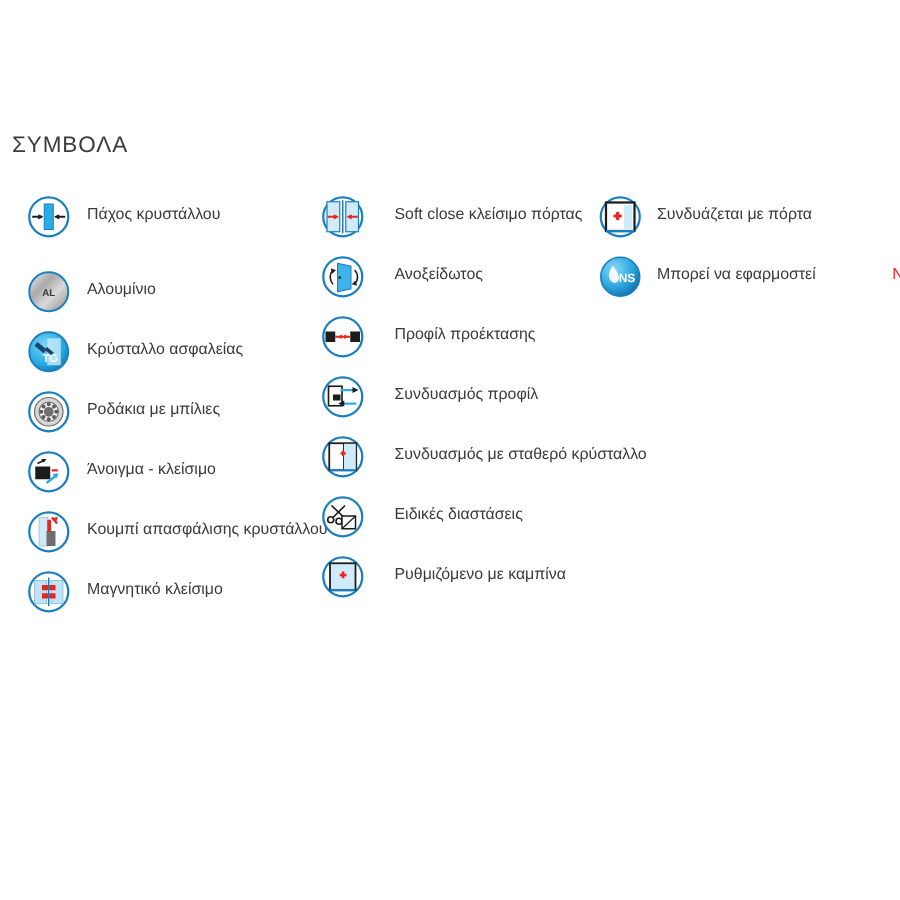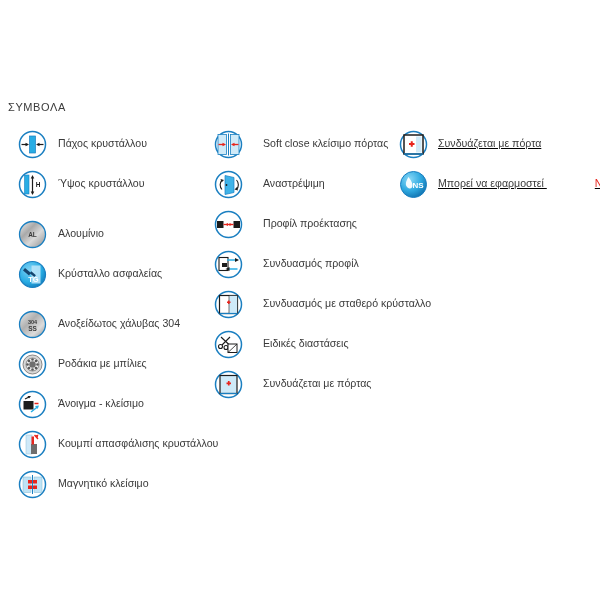--- a/index.html
+++ b/index.html
@@ -4,30 +4,30 @@
 <style>
   html,body{margin:0;padding:0;}
   body{
     width:600px;height:600px;background:#ffffff;
     font-family:"DejaVu Sans","Liberation Sans",sans-serif;
     overflow:hidden;position:relative;
   }
   #sheet{position:absolute;left:0;top:0;width:600px;height:600px;}
 
   .page-title{
-    position:absolute;left:8px;top:101px;
-    font-size:11px;letter-spacing:0.6px;color:#3b3b3b;
+    position:absolute;left:8px;top:88px;
+    font-size:15px;letter-spacing:0.6px;color:#3b3b3b;
     font-family:"Liberation Sans",sans-serif;
     white-space:nowrap;
   }
 
   .col{position:absolute;}
   #col-1{left:18px;top:124px;width:200px;}
   #col-2{left:214px;top:124px;width:186px;}
-  #col-3{left:399px;top:124px;width:200px;text-decoration:underline;}
+  #col-3{left:399px;top:124px;width:200px;}
 
   .legend-row{
     position:relative;height:40px;
     display:flex;align-items:center;
   }
   .legend-row.gap-top{margin-top:10px;}
 
   .sym{
     position:relative;width:29px;height:29px;flex:0 0 29px;
     border-radius:50%;
@@ -60,33 +60,20 @@
           <rect x="23" y="12" width="12" height="34" fill="#29ade4" stroke="#1a7fc1" stroke-width="1.4"></rect>
           <line x1="7" y1="29" x2="20" y2="29" stroke="#1c1c1c" stroke-width="2.4"></line>
           <polygon points="22,29 15,25.5 15,32.5" fill="#1c1c1c"></polygon>
           <line x1="51" y1="29" x2="38" y2="29" stroke="#1c1c1c" stroke-width="2.4"></line>
           <polygon points="36,29 43,25.5 43,32.5" fill="#1c1c1c"></polygon>
         </svg>
       </span>
       <span class="legend-label">Πάχος κρυστάλλου</span>
     </div>
 
-    <div class="legend-row">
-      <span class="sym">
-        <svg viewBox="0 0 58 58">
-          <circle cx="29" cy="29" r="26" fill="#fff" stroke="#1a7fc1" stroke-width="3"></circle>
-          <rect x="13" y="10" width="9" height="38" fill="#29ade4" stroke="#1a7fc1" stroke-width="1.2"></rect>
-          <line x1="29" y1="47" x2="29" y2="14" stroke="#1c1c1c" stroke-width="2.4"></line>
-          <polygon points="29,10 25.5,17 32.5,17" fill="#1c1c1c"></polygon>
-          <polygon points="29,50 25.5,43 32.5,43" fill="#1c1c1c"></polygon>
-          <text x="40" y="33" font-family="Liberation Sans, sans-serif" font-size="13" font-weight="bold" fill="#1c1c1c" text-anchor="middle">H</text>
-        </svg>
-      </span>
-      <span class="legend-label">Ύψος κρυστάλλου</span>
-    </div>
 
     <div class="legend-row gap-top">
       <span class="sym">
         <svg viewBox="0 0 58 58">
           <defs>
               <linearGradient id="gAL" x1="0" y1="0" x2="1" y2="1">
             <stop offset="0%" stop-color="#f2f2f2"></stop>
                 <stop offset="35%" stop-color="#a9a9a9"></stop>
             <stop offset="60%" stop-color="#d9d9d9"></stop>
                 <stop offset="100%" stop-color="#8c8c8c"></stop>
@@ -112,38 +99,20 @@
           <circle cx="29" cy="29" r="26" fill="url(#gTG)" stroke="#1a7fc1" stroke-width="2.4"></circle>
           <rect x="27" y="11" width="18" height="36" fill="#bfe7fa" opacity="0.85"></rect>
           <path d="M14 16 L26 26 L22 31 L10 21 Z" fill="#16466f"></path>
           <rect x="24" y="26" width="12" height="5" transform="rotate(40 30 28)" fill="#16466f"></rect>
           <text x="31" y="43" font-family="Liberation Sans, sans-serif" font-size="15" font-weight="bold" fill="#ffffff" text-anchor="middle">TG</text>
         </svg>
       </span>
       <span class="legend-label">Κρύσταλλο ασφαλείας</span>
     </div>
 
-    <div class="legend-row gap-top">
-      <span class="sym">
-        <svg viewBox="0 0 58 58">
-          <defs>
-              <linearGradient id="gSS" x1="0" y1="0" x2="1" y2="1">
-            <stop offset="0%" stop-color="#efefef"></stop>
-                <stop offset="40%" stop-color="#b0b0b0"></stop>
-            <stop offset="70%" stop-color="#dcdcdc"></stop>
-                <stop offset="100%" stop-color="#8f8f8f"></stop>
-          </linearGradient>
-            </defs>
-          <circle cx="29" cy="29" r="26" fill="url(#gSS)" stroke="#1a7fc1" stroke-width="2.6"></circle>
-          <text x="29" y="27" font-family="Liberation Sans, sans-serif" font-size="11" font-weight="bold" fill="#3a3a3a" text-anchor="middle">304</text>
-          <text x="29" y="42" font-family="Liberation Sans, sans-serif" font-size="13" font-weight="bold" fill="#3a3a3a" text-anchor="middle">SS</text>
-        </svg>
-      </span>
-      <span class="legend-label">Ανοξείδωτος χάλυβας 304</span>
-    </div>
 
     <div class="legend-row">
       <span class="sym">
         <svg viewBox="0 0 58 58">
           <circle cx="29" cy="29" r="26" fill="#fff" stroke="#1a7fc1" stroke-width="3"></circle>
           <circle cx="29" cy="29" r="19" fill="#d7d7d7" stroke="#6f6f6f" stroke-width="1.6"></circle>
           <circle cx="29" cy="29" r="13" fill="#f0f0f0" stroke="#6f6f6f" stroke-width="1.4"></circle>
           <circle cx="29" cy="29" r="6.5" fill="#6f6f6f"></circle>
           <g fill="#5a5a5a">
             <circle cx="29" cy="19" r="2.6"></circle>
@@ -228,21 +197,21 @@
         <svg viewBox="0 0 58 58">
           <circle cx="29" cy="29" r="26" fill="#fff" stroke="#1a7fc1" stroke-width="3"></circle>
           <polygon points="22,11 40,15 40,45 22,49" fill="#3fb3e8" stroke="#1a7fc1" stroke-width="1.4"></polygon>
           <circle cx="25" cy="30" r="1.8" fill="#1c1c1c"></circle>
           <path d="M16 20 a14 14 0 0 0 0 19" stroke="#1c1c1c" stroke-width="2.2" fill="none"></path>
           <polygon points="13,18 20,20 15,25" fill="#1c1c1c"></polygon>
           <path d="M45 20 a14 14 0 0 1 0 19" stroke="#1c1c1c" stroke-width="2.2" fill="none"></path>
           <polygon points="48,41 41,39 46,34" fill="#1c1c1c"></polygon>
         </svg>
       </span>
-      <span class="legend-label">Αναστρέψιμη</span>
+      <span class="legend-label">Ανοξείδωτος</span>
     </div>
 
     <div class="legend-row">
       <span class="sym">
         <svg viewBox="0 0 58 58">
           <circle cx="29" cy="29" r="26" fill="#fff" stroke="#1a7fc1" stroke-width="3"></circle>
           <rect x="6" y="22" width="13" height="14" fill="#1c1c1c"></rect>
           <rect x="39" y="22" width="13" height="14" fill="#1c1c1c"></rect>
           <line x1="19" y1="29" x2="39" y2="29" stroke="#e8251d" stroke-width="2.6"></line>
           <polygon points="22,29 28,26 28,32" fill="#e8251d"></polygon>
@@ -301,21 +270,21 @@
     <div class="legend-row">
       <span class="sym">
         <svg viewBox="0 0 58 58">
           <circle cx="29" cy="29" r="26" fill="#fff" stroke="#1a7fc1" stroke-width="3"></circle>
           <rect x="12" y="11" width="34" height="36" fill="#cfeaf8" stroke="#1c1c1c" stroke-width="2.4"></rect>
           <rect x="25" y="25" width="9" height="3.4" fill="#e8251d"></rect>
           <rect x="27.8" y="22" width="3.4" height="9" fill="#e8251d"></rect>
           <line x1="12" y1="47" x2="46" y2="47" stroke="#1a7fc1" stroke-width="2.4"></line>
         </svg>
       </span>
-      <span class="legend-label">Συνδυάζεται με πόρτας</span>
+      <span class="legend-label">Ρυθμιζόμενο με καμπίνα</span>
     </div>
 
   </div>
 
   <div class="col" id="col-3">
 
     <div class="legend-row">
       <span class="sym">
         <svg viewBox="0 0 58 58">
           <circle cx="29" cy="29" r="26" fill="#fff" stroke="#1a7fc1" stroke-width="3"></circle>

